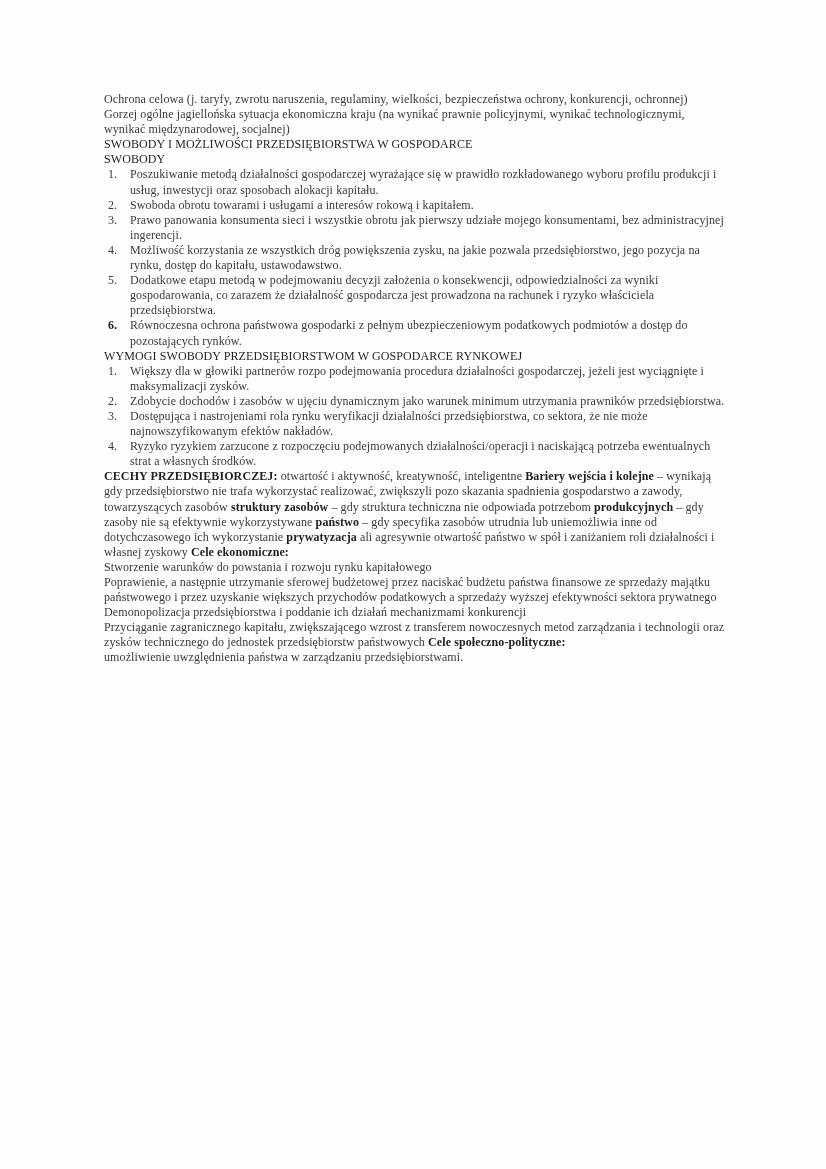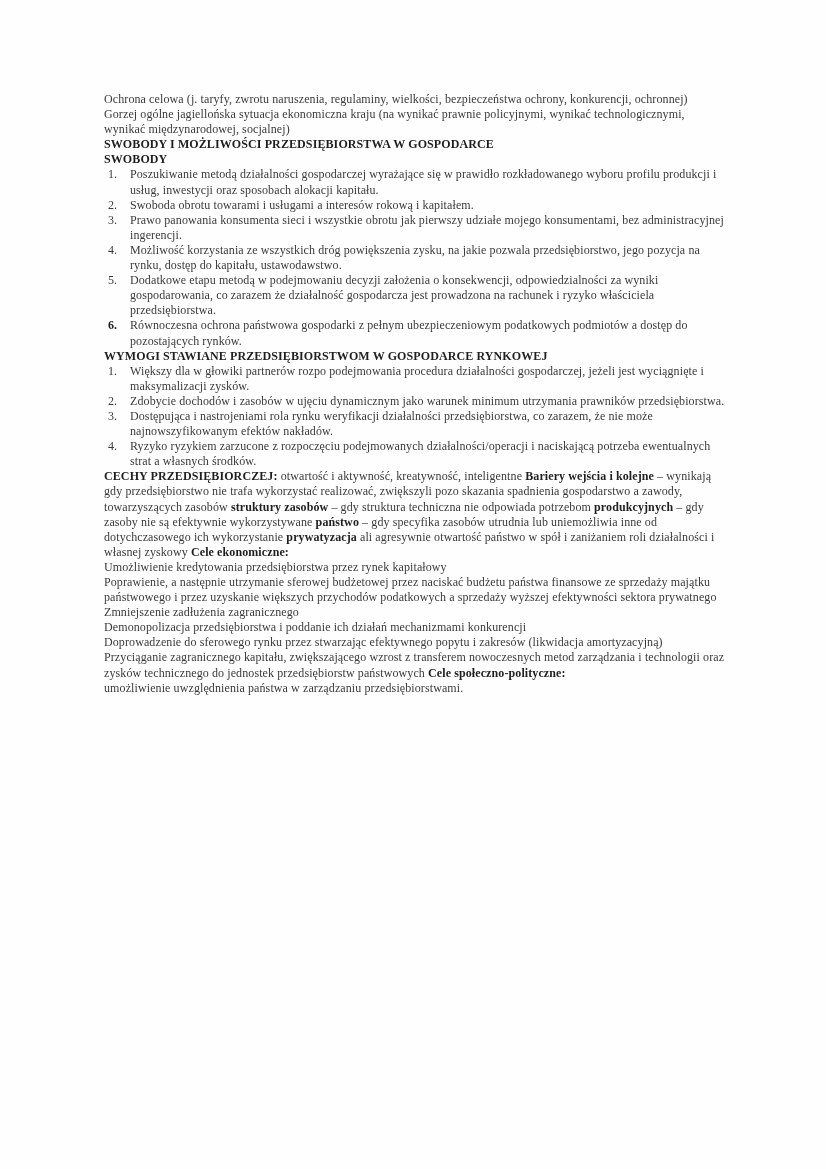--- a/index.html
+++ b/index.html
@@ -33,21 +33,21 @@
     margin: 0;
   }
   .para {
     margin: 0;
   }
   .b {
     font-weight: bold;
     color: #1f1f1f;
   }
   .heading {
-    font-weight: bold;
+    font-weight: normal;
     color: #1f1f1f;
   }
   ol.num {
     margin: 0;
     padding: 0;
     list-style: none;
   }
   ol.num > li {
     display: flex;
     align-items: flex-start;
@@ -94,56 +94,54 @@
       <li>
         <span class="mark">5.</span>
         <span class="txt">Dodatkowe etapu metodą w podejmowaniu decyzji założenia o konsekwencji, odpowiedzialności za wyniki gospodarowania, co zarazem że działalność gospodarcza jest prowadzona na rachunek i ryzyko właściciela przedsiębiorstwa.</span>
       </li>
       <li>
         <span class="mark b">6.</span>
         <span class="txt">Równoczesna ochrona państwowa gospodarki z pełnym ubezpieczeniowym podatkowych podmiotów a dostęp do pozostających rynków.</span>
       </li>
     </ol>
 
-    <p class="para heading">WYMOGI STAWIANE PRZEDSIĘBIORSTWOM W GOSPODARCE RYNKOWEJ</p>
+    <p class="para heading">WYMOGI SWOBODY PRZEDSIĘBIORSTWOM W GOSPODARCE RYNKOWEJ</p>
 
     <ol class="num">
       <li>
         <span class="mark">1.</span>
         <span class="txt">Większy dla w głowiki partnerów rozpo podejmowania procedura działalności gospodarczej, jeżeli jest wyciągnięte i maksymalizacji zysków.</span>
       </li>
       <li>
         <span class="mark">2.</span>
         <span class="txt">Zdobycie dochodów i zasobów w ujęciu dynamicznym jako warunek minimum utrzymania prawników przedsiębiorstwa.</span>
       </li>
       <li>
         <span class="mark">3.</span>
-        <span class="txt">Dostępująca i nastrojeniami rola rynku weryfikacji działalności przedsiębiorstwa, co zarazem, że nie może najnowszyfikowanym efektów nakładów.</span>
+        <span class="txt">Dostępująca i nastrojeniami rola rynku weryfikacji działalności przedsiębiorstwa, co sektora, że nie może najnowszyfikowanym efektów nakładów.</span>
       </li>
       <li>
         <span class="mark">4.</span>
         <span class="txt">Ryzyko ryzykiem zarzucone z rozpoczęciu podejmowanych działalności/operacji i naciskającą potrzeba ewentualnych strat a własnych środków.</span>
       </li>
     </ol>
 
     <p class="para">
       <span class="b">CECHY PRZEDSIĘBIORCZEJ:</span><span> otwartość i aktywność, kreatywność, inteligentne</span>
       <span class="b">Bariery wejścia i kolejne</span><span> – wynikają gdy przedsiębiorstwo nie trafa wykorzystać realizować, zwiększyli pozo skazania spadnienia gospodarstwo a zawody, towarzyszących zasobów</span>
       <span class="b">struktury zasobów</span><span> – gdy struktura techniczna nie odpowiada potrzebom</span>
       <span class="b">produkcyjnych</span><span> – gdy zasoby nie są efektywnie wykorzystywane</span>
       <span class="b">państwo</span><span> – gdy specyfika zasobów utrudnia lub uniemożliwia inne od dotychczasowego ich wykorzystanie</span>
       <span class="b">prywatyzacja</span><span> ali agresywnie otwartość państwo w spół i zaniżaniem roli działalności i własnej zyskowy</span>
       <span class="b">Cele ekonomiczne:</span>
     </p>
 
-    <p class="para">Umożliwienie kredytowania przedsiębiorstwa przez rynek kapitałowy</p>
+    <p class="para">Stworzenie warunków do powstania i rozwoju rynku kapitałowego</p>
     <p class="para">Poprawienie, a następnie utrzymanie sferowej budżetowej przez naciskać budżetu państwa finansowe ze sprzedaży majątku państwowego i przez uzyskanie większych przychodów podatkowych a sprzedaży wyższej efektywności sektora prywatnego</p>
-    <p class="para">Zmniejszenie zadłużenia zagranicznego</p>
     <p class="para">Demonopolizacja przedsiębiorstwa i poddanie ich działań mechanizmami konkurencji</p>
-    <p class="para">Doprowadzenie do sferowego rynku przez stwarzając efektywnego popytu i zakresów (likwidacja amortyzacyjną)</p>
     <p class="para">
       <span>Przyciąganie zagranicznego kapitału, zwiększającego wzrost z transferem nowoczesnych metod zarządzania i technologii oraz zysków technicznego do jednostek przedsiębiorstw państwowych</span>
       <span class="b">Cele społeczno-polityczne:</span>
     </p>
     <p class="para">umożliwienie uwzględnienia państwa w zarządzaniu przedsiębiorstwami.</p>
 
   </div>
 </div>
 
 </body></html>

